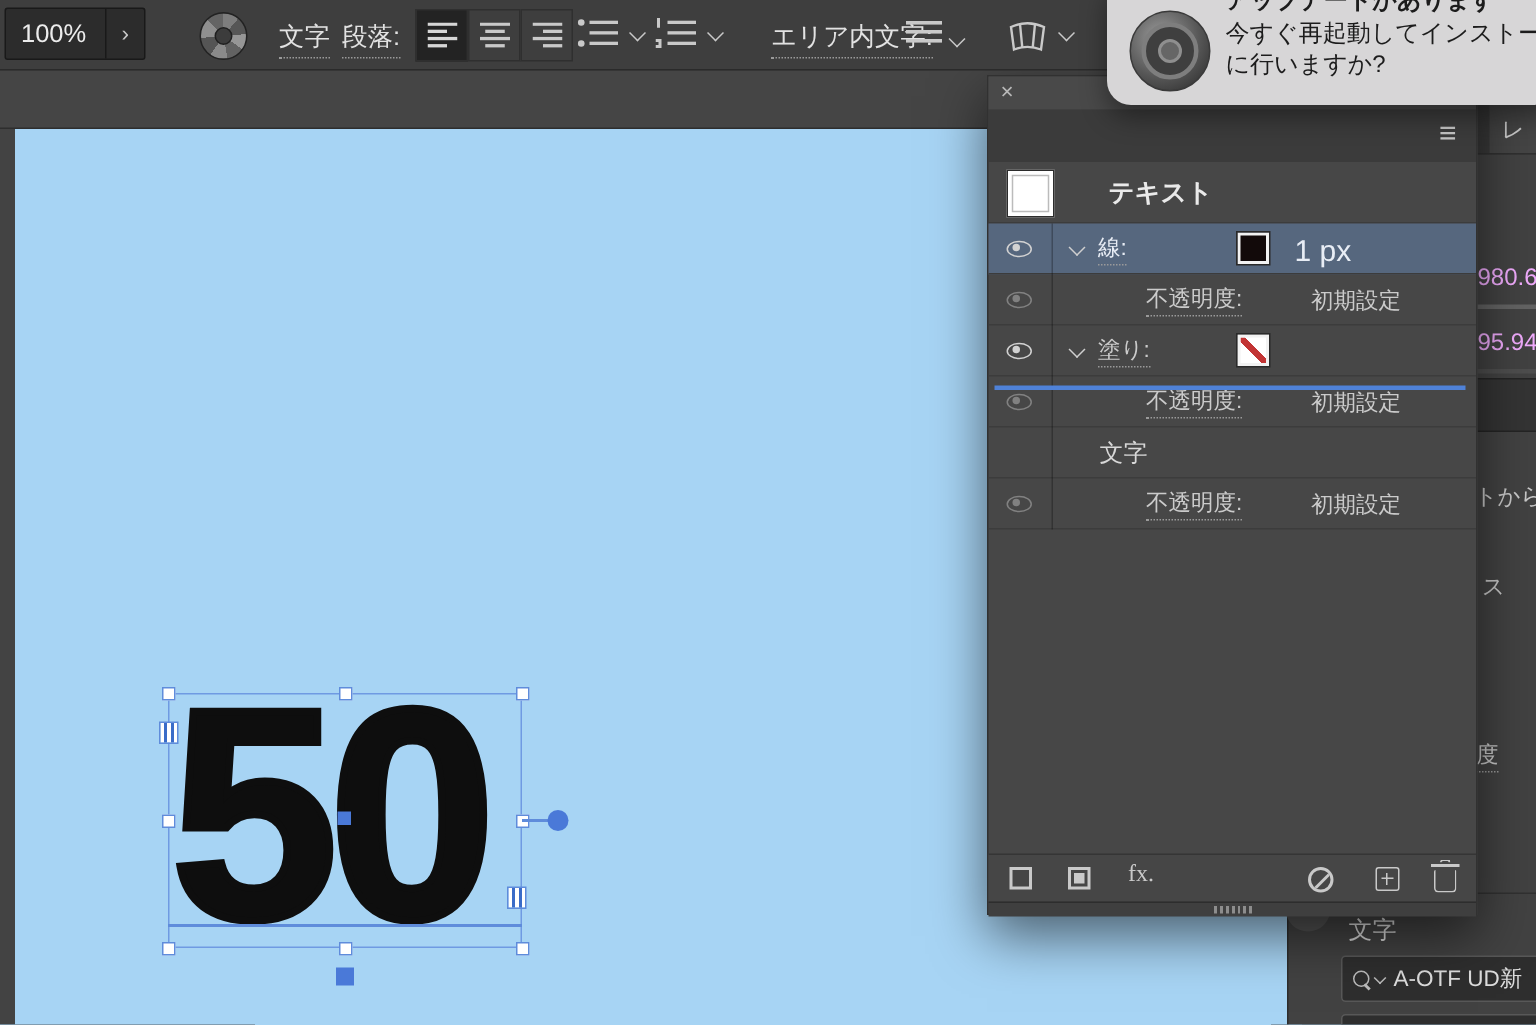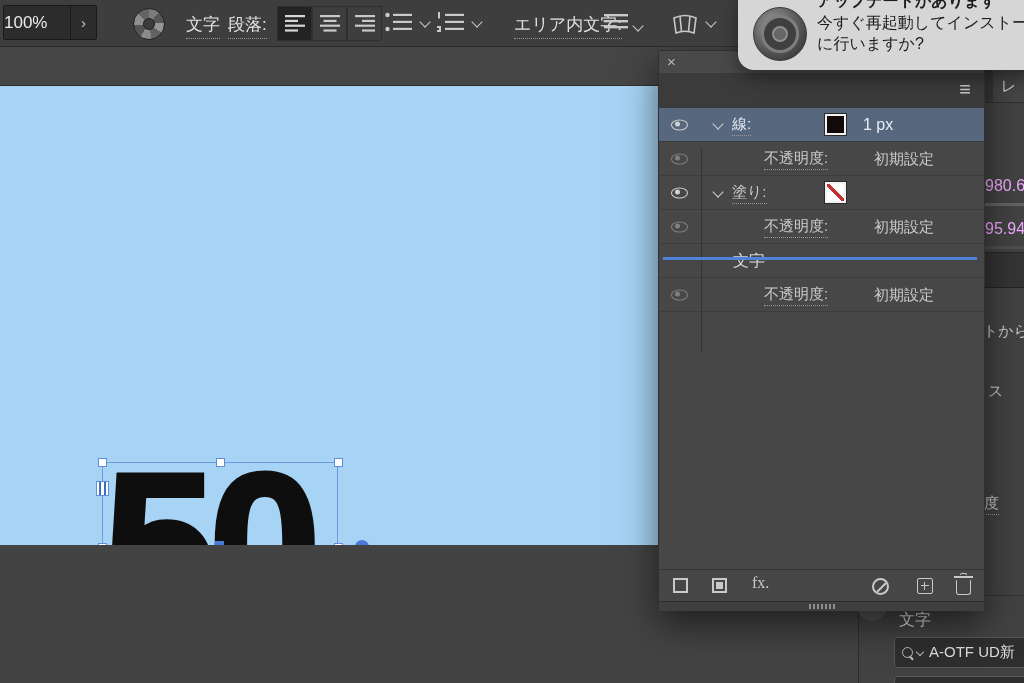--- a/index.html
+++ b/index.html
@@ -4,36 +4,36 @@
 <style>
   html,body{margin:0;padding:0}
   body{
     width:1024px;height:683px;position:relative;overflow:hidden;
     background:#434343;font-family:"Liberation Sans","DejaVu Sans",sans-serif;
     -webkit-font-smoothing:antialiased;
   }
   
   .toolbar{position:absolute;left:0;top:0;width:1024px;height:46px;background:#3e3e3e;border-bottom:1px solid #2a2a2a;z-index:10}
   .zoom-ctrl{position:absolute;left:3px;top:5px;width:92px;height:33px;background:#2c2c2c;border:1px solid #191919;border-radius:2px;display:flex;align-items:stretch;color:#ececec;font-size:17px}
-  .zoom-ctrl .val{flex:1;display:flex;align-items:center;}
+  .zoom-ctrl .val{flex:1;display:flex;align-items:center;padding-left:10px}
   .zoom-ctrl .chev-btn{width:25px;border-left:1px solid #191919;display:flex;align-items:center;justify-content:center;color:#c9c9c9;font-size:15px}
   .wheel{position:absolute;left:133px;top:8px;width:30px;height:30px;border-radius:50%;
     background:conic-gradient(#7d7d7d 0 40deg,#565656 40deg 85deg,#969696 85deg 125deg,#626262 125deg 170deg,#8a8a8a 170deg 215deg,#555 215deg 265deg,#8f8f8f 265deg 315deg,#646464 315deg 360deg);
     border:1px solid #222}
   .wheel:after{content:"";position:absolute;inset:9px;border-radius:50%;background:#3c3c3c;border:1px solid #1f1f1f}
   .tb-label{position:absolute;top:13px;color:#e2e2e2;font-size:17px;border-bottom:1px dotted #9a9a9a;padding-bottom:2px;white-space:nowrap}
   .align-group{position:absolute;left:277px;top:6px;display:flex}
   .align-btn{width:33px;height:33px;display:flex;align-items:center;justify-content:center;border:1px solid #2f2f2f;background:#3e3e3e}
   .align-btn.active{background:#232323}
   .chev-down{width:7px;height:7px;border-right:1.7px solid #c9c9c9;border-bottom:1.7px solid #c9c9c9;transform:rotate(45deg);position:absolute}
   .icon-slot{position:absolute;top:12px}
   
   .subband{position:absolute;left:0;top:46px;width:1024px;height:39px;background:#454545;border-bottom:1px solid #2e2e2e;z-index:1}
   
-  .canvas{position:absolute;left:0;top:85px;width:858px;height:460px;background:#a7d4f4;z-index:1;overflow:hidden}
+  .canvas{position:absolute;left:10px;top:85px;width:858px;height:598px;background:#a7d4f4;z-index:1;overflow:hidden}
   .artwork{position:absolute;left:104px;top:359px;font-size:200px;line-height:200px;font-weight:bold;letter-spacing:-6px;color:#0e0e0e;-webkit-text-stroke:5px #0e0e0e}
   .sel-box{position:absolute;left:102px;top:377px;width:236px;height:170px;border:1.5px solid #6f9ae2;box-sizing:border-box}
   .h{position:absolute;width:9px;height:9px;background:#fff;border:1.5px solid #5f8cdb;box-sizing:border-box}
   .dbar{position:absolute;width:13px;height:15px;border:1px solid #5f8cdb;box-sizing:border-box;
     background:linear-gradient(90deg,#fff 0 2.5px,#3a6cc8 2.5px 4.5px,#fff 4.5px 7px,#3a6cc8 7px 9px,#fff 9px 13px)}
   .csq{position:absolute;left:215px;top:456px;width:9px;height:9px;background:#4a79d8}
   .port-line{position:absolute;left:338px;top:461px;width:24px;height:2px;background:#5f8cdb}
   .port{position:absolute;left:355px;top:455px;width:14px;height:14px;border-radius:50%;background:#4a79d8}
   .baseline{position:absolute;left:102px;top:531px;width:236px;height:1.5px;background:#5f8cdb}
   .bsq{position:absolute;left:214px;top:560px;width:12px;height:12px;background:#4a79d8}
@@ -154,26 +154,30 @@
 <div class="scroll-thumb"></div>
 
 <div class="panel">
   <div class="panel-closebar">
     <div class="panel-close">×</div>
   </div>
   <div class="panel-tabbar">
     <div class="panel-menu">≡</div>
   </div>
   <div class="rows">
+    <div class="row hdr">
+      <div class="swatch-white"></div>
+      <div class="hdr-label">テキスト</div>
+    </div>
     <div class="row item sel">
       <span class="eye"></span>
       <span class="row-chev"></span>
       <span class="row-label" style="left:73px">線:</span>
       <span class="swatch-black"></span>
-      <span class="row-value" style="left:204px;font-size:16px">1 px</span>
+      <span class="row-value" style="left:204px;font-size:20px">1 px</span>
     </div>
     <div class="row item">
       <span class="eye dim"></span>
       <span class="row-label" style="left:105px">不透明度:</span>
       <span class="row-value" style="left:215px">初期設定</span>
     </div>
     <div class="row item">
       <span class="eye"></span>
       <span class="row-chev"></span>
       <span class="row-label" style="left:73px">塗り:</span>

